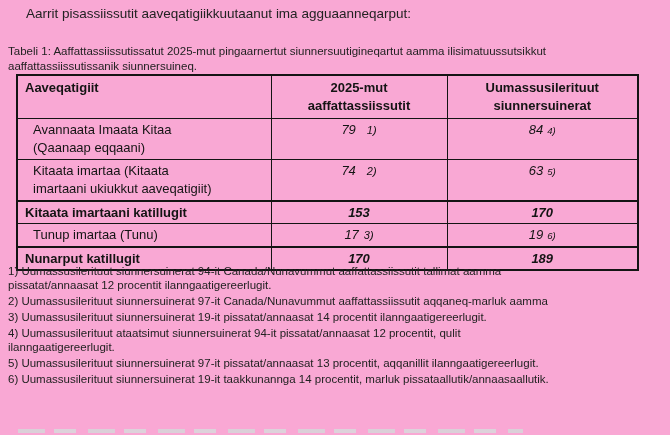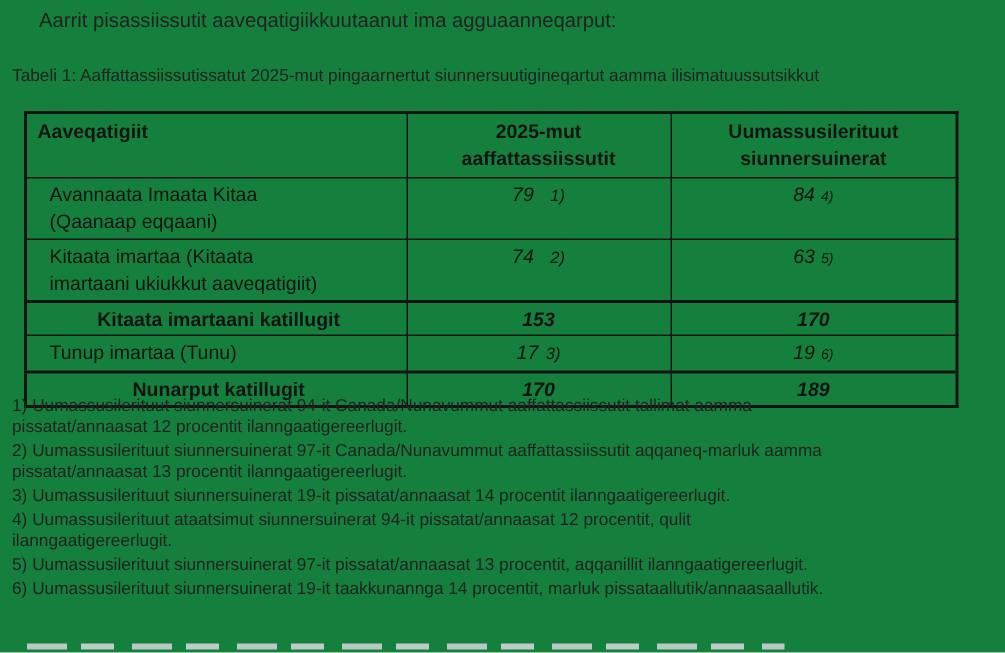--- a/index.html
+++ b/index.html
@@ -1,19 +1,19 @@
 <!DOCTYPE html>
 <html><head>
 <meta charset="utf-8">
 <style>
   html,body{margin:0;padding:0;background:#ffffff;}
   .page{
     position:relative;
     width:670px;height:435px;
-    background:#15803d;
+    background:#f9a8d4;
     overflow:hidden;
     font-family:"Liberation Sans","DejaVu Sans",sans-serif;
     color:#1a1a1a;
   }
   .intro{
     position:absolute;top:6px;left:26px;margin:0;
     font-size:13.5px;line-height:16px;color:#222;
   }
   .caption{
     position:absolute;top:44px;left:8px;margin:0;width:630px;
@@ -36,21 +36,21 @@
     font-weight:bold;vertical-align:top;
     padding:3px 4px 2px 4px;line-height:18px;
   }
   table.quota th.c1{text-align:left;padding-left:7px;}
   table.quota th.c2, table.quota th.c3{text-align:center;}
   table.quota td{
     vertical-align:top;
     padding:2px 4px 1px 4px;line-height:18px;
   }
   table.quota td.label{text-align:left;padding-left:15px;}
-  table.quota tr.total td.label{font-weight:bold;padding-left:7px;text-align:center;}
+  table.quota tr.total td.label{font-weight:bold;padding-left:7px;}
   table.quota tr.total td.num{font-weight:bold;}
   table.quota tr.total td{border-top:2px solid #141414;}
   table.quota td.num{text-align:center;font-style:italic;}
   .hline{display:block;}
   .lline{display:block;}
   .fn-note{font-size:11px;}
   .note-wide{margin-left:11px;}
   .note-mid{margin-left:5px;}
   .note-small{font-size:9.5px;margin-left:4px;}
   tr.h-header{height:43px;}
@@ -77,20 +77,21 @@
 </style>
 </head>
 <body>
 
 <div class="page">
 
   <p class="intro">Aarrit pisassiissutit aaveqatigiikkuutaanut ima agguaanneqarput:</p>
 
   <p class="caption">
     <span class="line">Tabeli 1: Aaffattassiissutissatut 2025-mut pingaarnertut siunnersuutigineqartut aamma ilisimatuussutsikkut</span>
+    <span class="line">aaffattassiissutissanik siunnersuineq.</span>
   </p>
 
   <table class="quota">
     <colgroup>
       <col style="width:254px">
       <col style="width:176px">
       <col style="width:191px">
     </colgroup>
     <thead>
       <tr class="h-header">
@@ -146,21 +147,20 @@
     </tbody>
   </table>
 
   <div class="footnotes">
     <p>
       <span class="line">1) Uumassusilerituut siunnersuinerat 94-it Canada/Nunavummut aaffattassiissutit tallimat aamma</span>
       <span class="line">pissatat/annaasat 12 procentit ilanngaatigereerlugit.</span>
     </p>
     <p>
       <span class="line">2) Uumassusilerituut siunnersuinerat 97-it Canada/Nunavummut aaffattassiissutit aqqaneq-marluk aamma</span>
-      <span class="line">pissatat/annaasat 13 procentit ilanngaatigereerlugit.</span>
     </p>
     <p>
       <span class="line">3) Uumassusilerituut siunnersuinerat 19-it pissatat/annaasat 14 procentit ilanngaatigereerlugit.</span>
     </p>
     <p>
       <span class="line">4) Uumassusilerituut ataatsimut siunnersuinerat 94-it pissatat/annaasat 12 procentit, qulit</span>
       <span class="line">ilanngaatigereerlugit.</span>
     </p>
     <p>
       <span class="line">5) Uumassusilerituut siunnersuinerat 97-it pissatat/annaasat 13 procentit, aqqanillit ilanngaatigereerlugit.</span>

